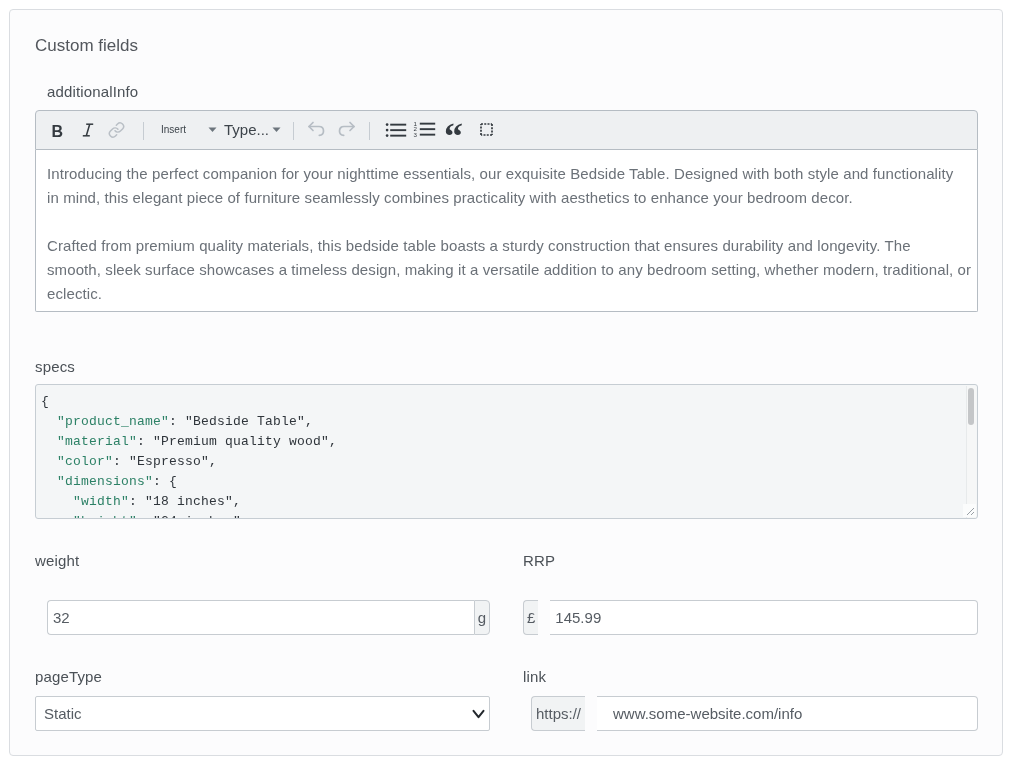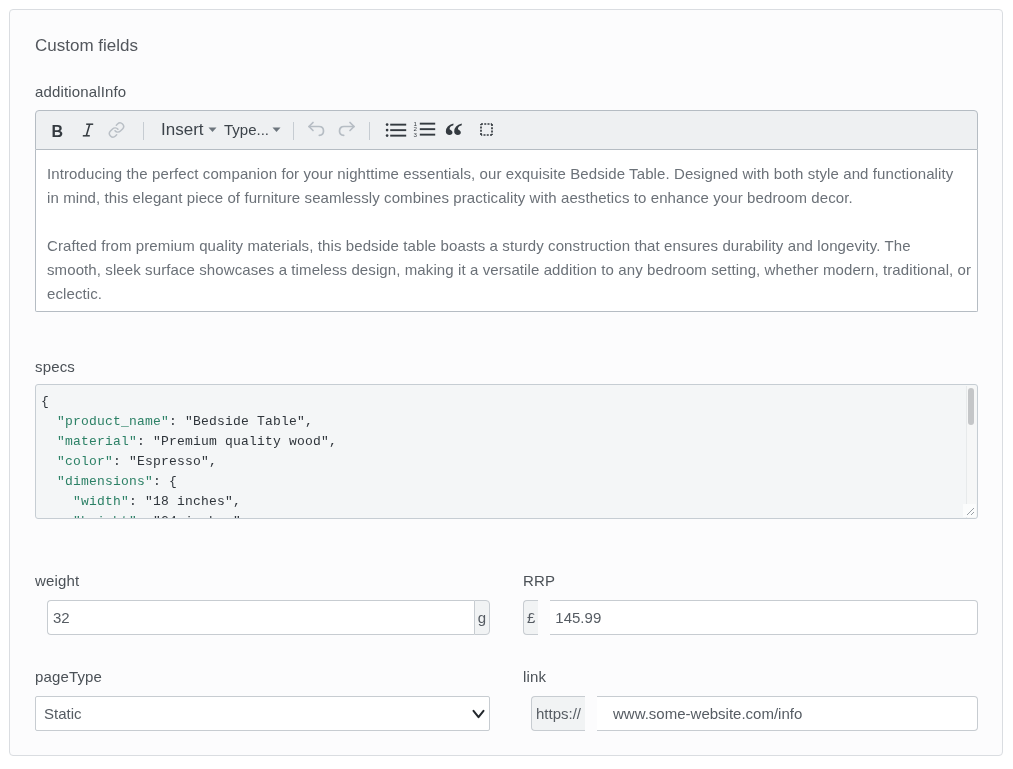--- a/index.html
+++ b/index.html
@@ -32,21 +32,21 @@
     background:#f4f6f7; border:1px solid #c6cdd3; border-radius:3px;
     font-family:"Liberation Mono", monospace; font-size:13px; line-height:20px; letter-spacing:0.2px;
     color:#2f353b; overflow:hidden;
   }
   .code-inner { position:absolute; left:5px; top:7px; white-space:pre; }
   .k { color:#2c8166; }
   .sb-track { position:absolute; right:1px; top:1px; width:10px; height:133px; background:#f6f7f7; border-left:1px solid #e7eaeb; }
   .sb-thumb { position:absolute; right:3px; top:3px; width:6px; height:37px; background:#c4c6c8; border-radius:3px; }
   .resizer { position:absolute; right:1px; bottom:1px; width:13px; height:13px; background:#fbfcfc; }
   
-  .row1lbl { top:563px; }
+  .row1lbl { top:543px; }
   .row2lbl { top:659px; }
   .c1 { left:25px; }
   .c2 { left:513px; }
   .igroup { position:absolute; display:flex; width:455px; height:35px; font-size:15px; color:#565c63; }
   .ig-r1 { top:590px; }
   .ig-r2 { top:686px; }
   .inp {
     flex:1; background:#fff; border:1px solid #c7ccd1; display:flex; align-items:center;
     padding:0 5px; min-width:0;margin-left:12px;
   }
@@ -61,40 +61,40 @@
     position:absolute; left:25px; top:686px; width:455px; height:35px;
     background:#fff; border:1px solid #c7ccd1; border-radius:2px;
     display:flex; align-items:center; padding:0 8px; font-size:15px; color:#565c63;
   }
   svg { display:block; }
 </style>
 </head>
 <body>
 <div class="card">
   <h2 class="title abs">Custom fields</h2>
-  <div class="lbl abs" style="left:25px; top:74px;">additionalInfo</div>
+  <div class="lbl abs" style="left:37px; top:74px;">additionalInfo</div>
 
   <div class="editor abs">
     <div class="toolbar">
       <span class="tb" style="left:15.5px; top:2px; font-weight:bold; font-size:16px;">B</span>
       <span class="tb" style="left:46px;">
         <svg width="12" height="14" viewBox="0 0 12 14" fill="none" stroke="#343a40" stroke-width="1.5">
             <path d="M4.2 1.2 H11.2"></path>
             <path d="M0.8 12.8 H7.8"></path>
             <path d="M7.7 1.2 L4.3 12.8"></path>
           </svg>
       </span>
       <span class="tb" style="left:72px;">
         <svg width="17" height="18" viewBox="0 0 24 24" fill="none" stroke="#b9bfc6" stroke-width="2.1" stroke-linecap="round" stroke-linejoin="round">
             <path d="M10 13a5 5 0 0 0 7.54.54l3-3a5 5 0 0 0-7.07-7.07l-1.72 1.71"></path>
             <path d="M14 11a5 5 0 0 0-7.54-.54l-3 3a5 5 0 0 0 7.07 7.07l1.71-1.71"></path>
           </svg>
       </span>
       <span class="sep" style="left:107px;"></span>
-      <span class="tb" style="left:125px; font-size:17px; color:#3d444b;">Insert</span>
+      <span class="tb" style="left:125px; font-size:10px; color:#3d444b;">Insert</span>
       <span class="tb" style="left:172px;">
           <svg width="9" height="6" viewBox="0 0 9 6">
             <path d="M0.5 0.5 L4.5 5 L8.5 0.5 Z" fill="#6c757d"></path>
           </svg>
         </span>
       <span class="tb" style="left:188px; font-size:15px; color:#3d444b;">Type...</span>
       <span class="tb" style="left:236px;">
           <svg width="9" height="6" viewBox="0 0 9 6">
             <path d="M0.5 0.5 L4.5 5 L8.5 0.5 Z" fill="#6c757d"></path>
           </svg>

